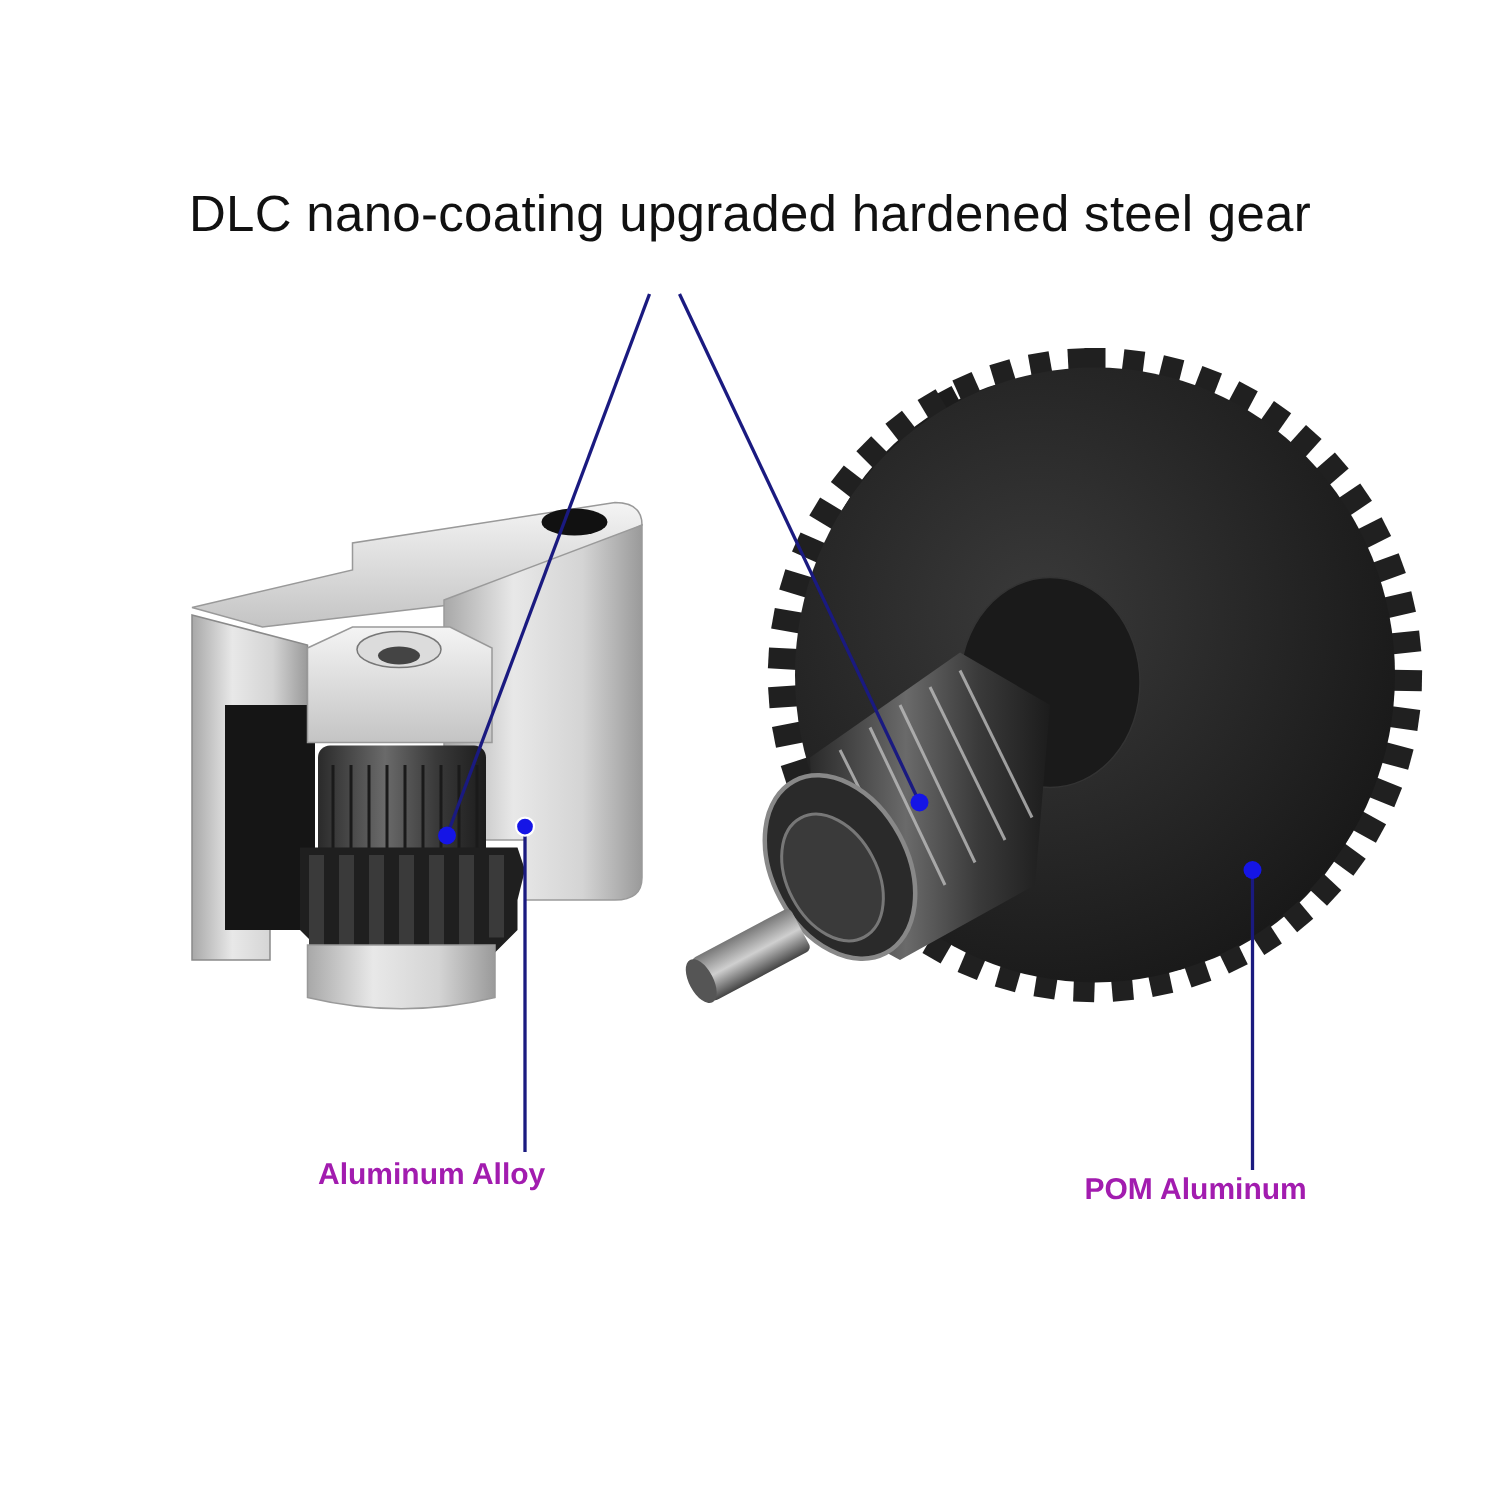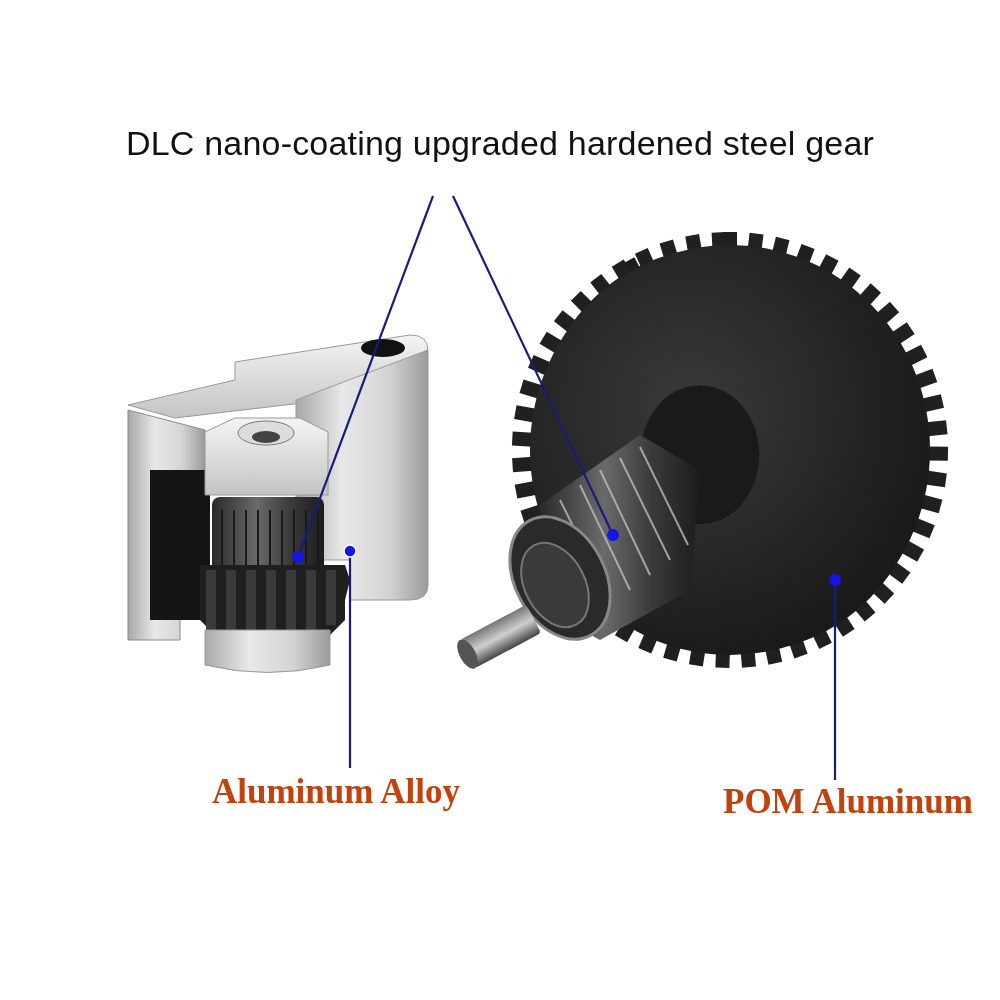--- a/index.html
+++ b/index.html
@@ -1,18 +1,18 @@
 <!DOCTYPE html>
 <html><head>
 <meta charset="utf-8">
 <style>
   html, body { margin:0; padding:0; background:#ffffff; }
   body { width:1000px; height:1000px; position:relative; overflow:hidden; font-family:"Liberation Sans", sans-serif; }
   .title { position:absolute; left:0; width:1000px; top:124px; text-align:center; font-family:"Liberation Sans", sans-serif; font-size:34px; color:#111; letter-spacing:0.2px; }
-  .label { position:absolute; font-family:Liberation Serif, serif; font-weight:bold; font-size:35px; color:#c2410c; white-space:nowrap; }
+  .label { position:absolute; font-family:Liberation Sans, sans-serif; font-weight:bold; font-size:20px; color:#a21caf; white-space:nowrap; }
   #label-al { left:212px; top:772px; }
   #label-pom { left:723px; top:782px; }
   svg.art { position:absolute; left:0; top:0; }
 </style>
 </head>
 <body>
 
 <div class="title">DLC nano-coating upgraded hardened steel gear</div>
 
 <svg class="art" width="1000" height="1000" viewBox="0 0 1000 1000">

